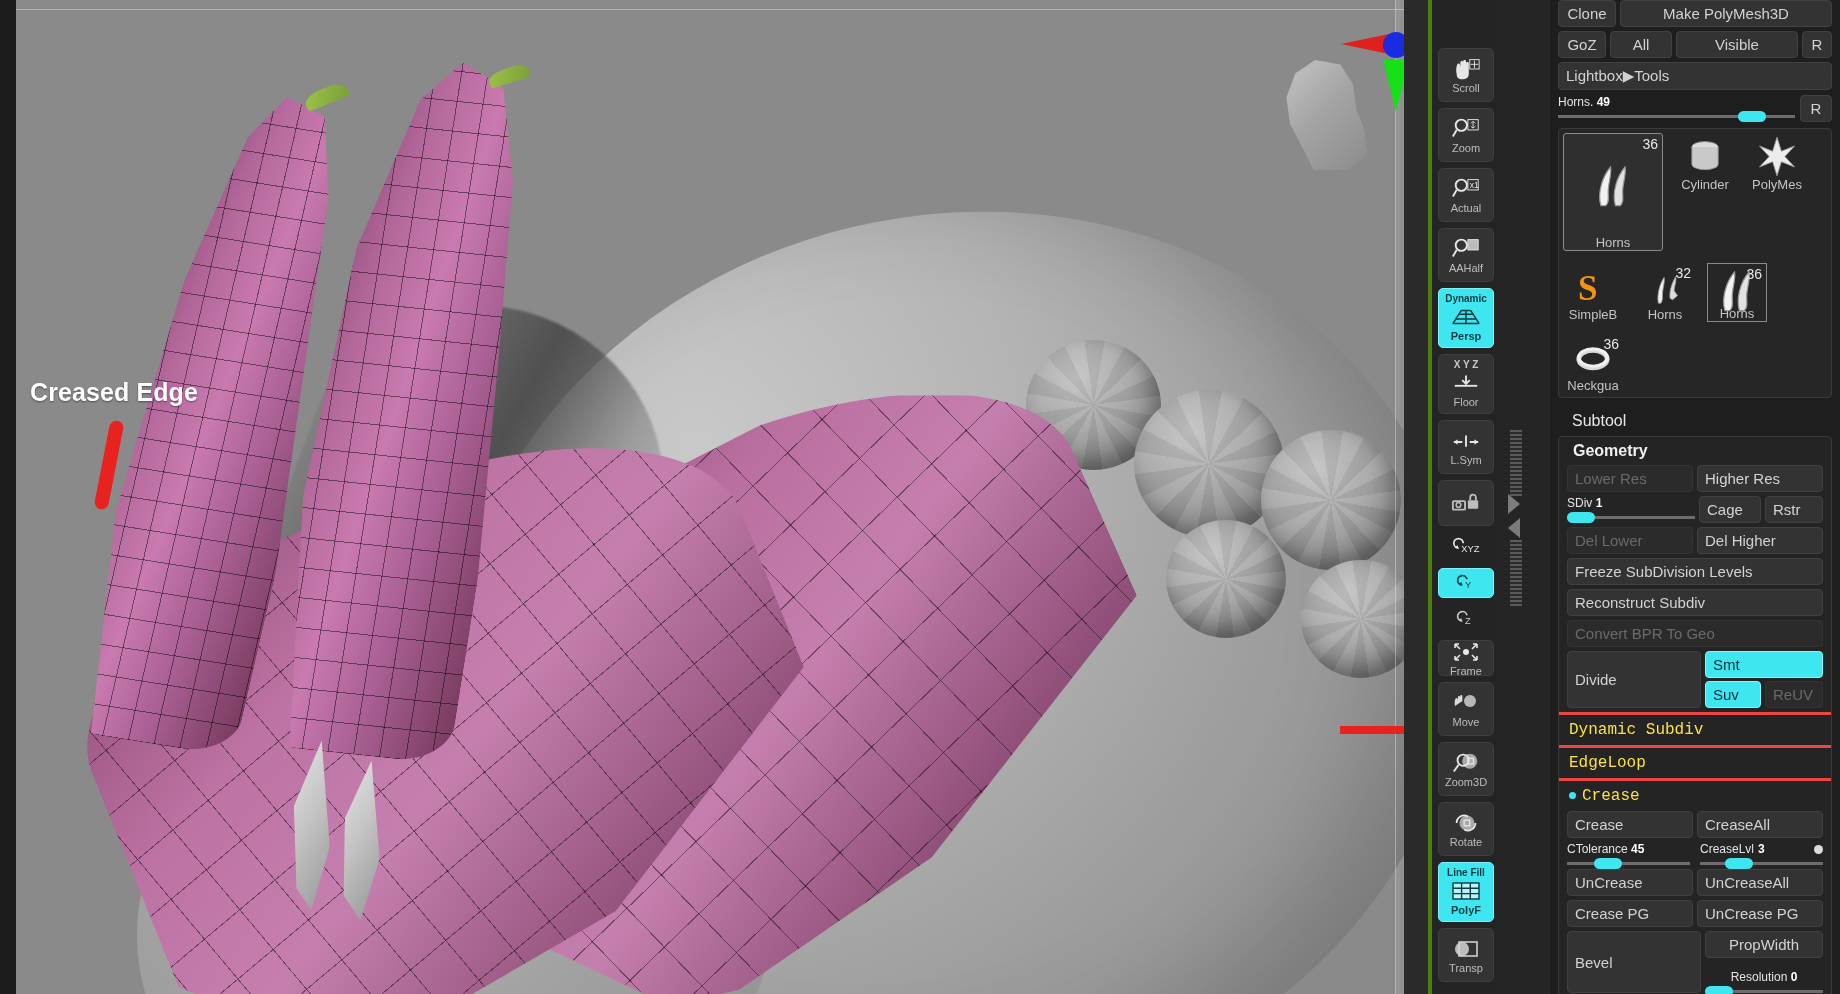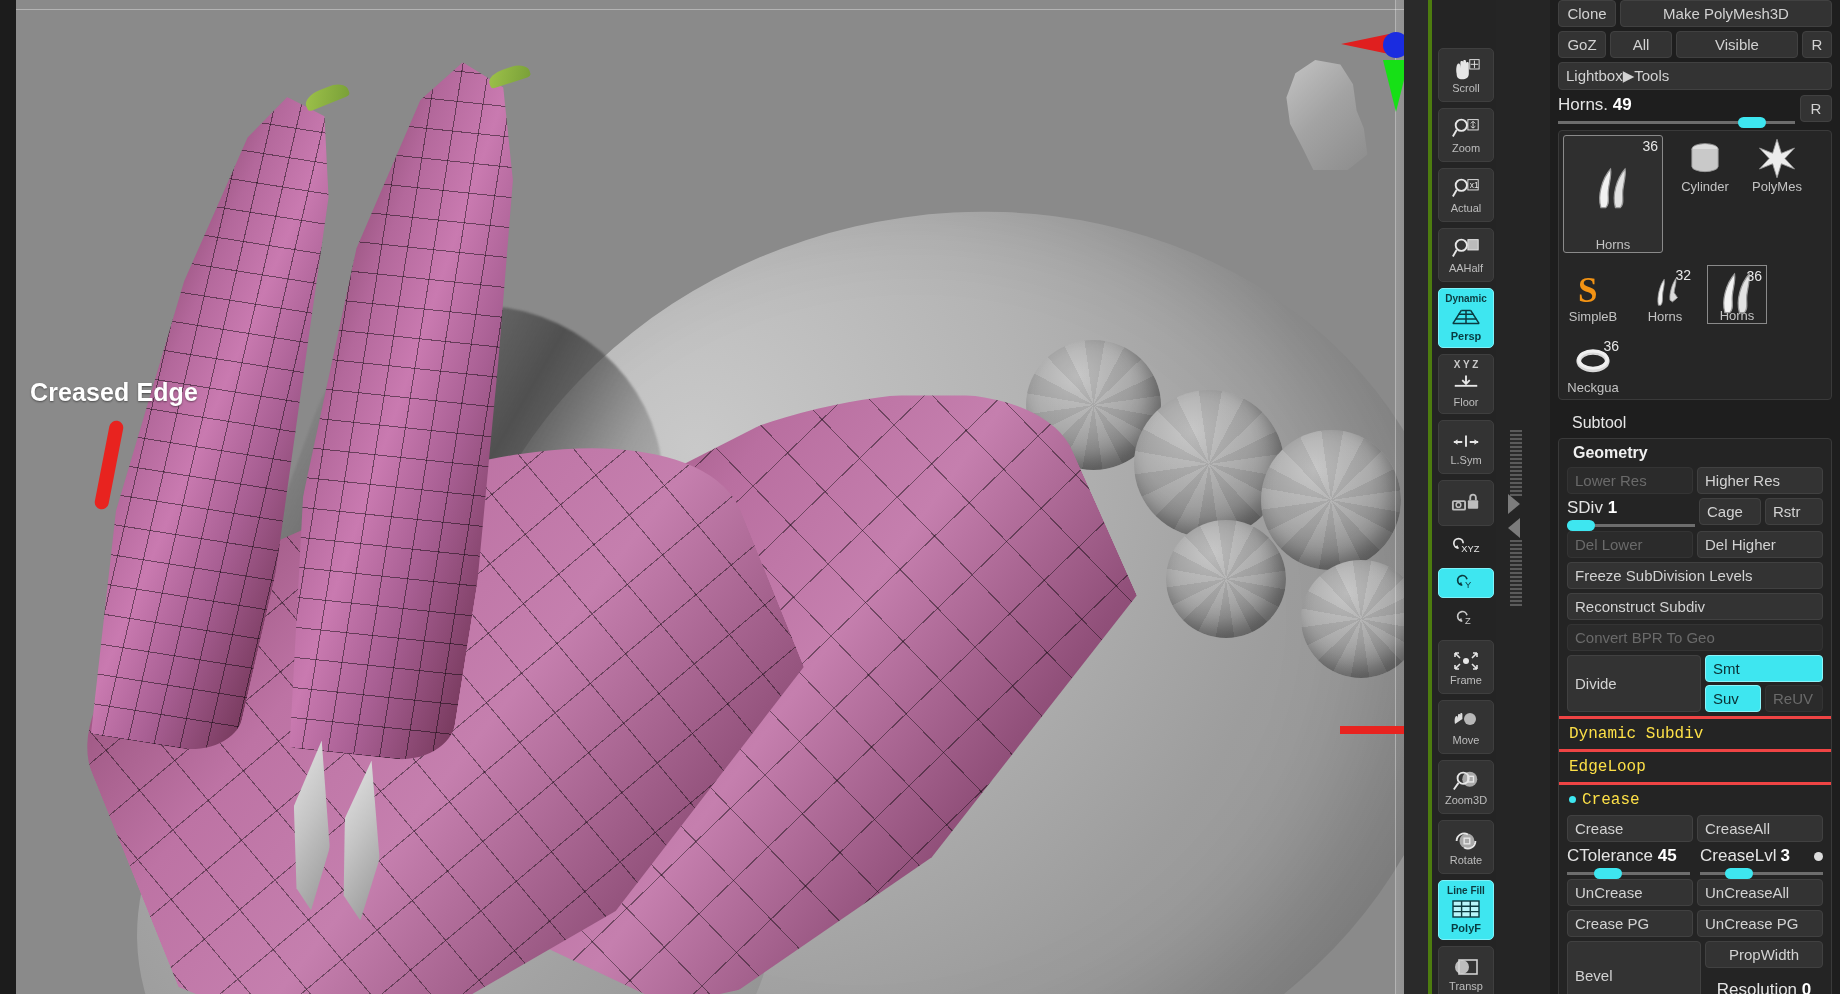--- a/index.html
+++ b/index.html
@@ -205,21 +205,21 @@
   .row > *{ flex:1; }
 
   
   #tool-top{ padding-top:0; }
   #lightbox-row{ padding:0 8px 5px 8px; }
   #lightbox-btn{ width:100%; text-align:left; }
 
   
   #horns-slider-row{ display:flex; gap:5px; padding:0 8px 6px 8px; align-items:flex-start; }
   #horns-slider{ flex:1; }
-  .slider-lbl{ font-size:17px; color:#e4e4e4; }
+  .slider-lbl{ font-size:12px; color:#e4e4e4; }
   .slider-lbl b{ color:#fff; }
   .track{ position:relative; height:3px; background:#6d6d6d; margin-top:6px; }
   .thumb{ position:absolute; top:-4px; height:11px; width:28px; background:#3ee6f0; border-radius:6px; }
 
   
   #thumbs{
     margin:0 8px 8px 8px; background:#262626; border:1px solid #3a3a3a; border-radius:4px;
     padding:4px; display:flex; flex-wrap:wrap; gap:12px;
   }
   .thumb-big{
@@ -417,21 +417,21 @@
       </div>
       <div class="tstrip-btn" style="height: 30px; background: transparent; border: none;">
         <span>
           <svg class="tglyph" viewBox="0 0 32 16">
             <path d="M12 10a5 5 0 115-6" fill="none" stroke="#c9c9c9" stroke-width="1.8"></path>
             <path d="M8 9l4 2-1-4z" fill="#c9c9c9"></path>
             <text x="15" y="13" font-size="10" fill="#c9c9c9">Z</text>
           </svg>
         </span>
       </div>
-      <div class="tstrip-btn" style="height: 54px;">
+      <div class="tstrip-btn" style="height: 36px;">
         <span>
           <svg class="tglyph" viewBox="0 0 30 22">
             <circle cx="15" cy="11" r="3" fill="#e6e6e6"></circle>
             <path d="M4 3l5 5M4 3v4M4 3h4M26 3l-5 5M26 3v4M26 3h-4M4 19l5-5M4 19v-4M4 19h4M26 19l-5-5M26 19v-4M26 19h-4" stroke="#e6e6e6" stroke-width="1.6" fill="none"></path>
           </svg>
         </span>
         <div class="tlabel">Frame</div>
       </div>
       <div class="tstrip-btn" style="height: 54px;">
         <span>

